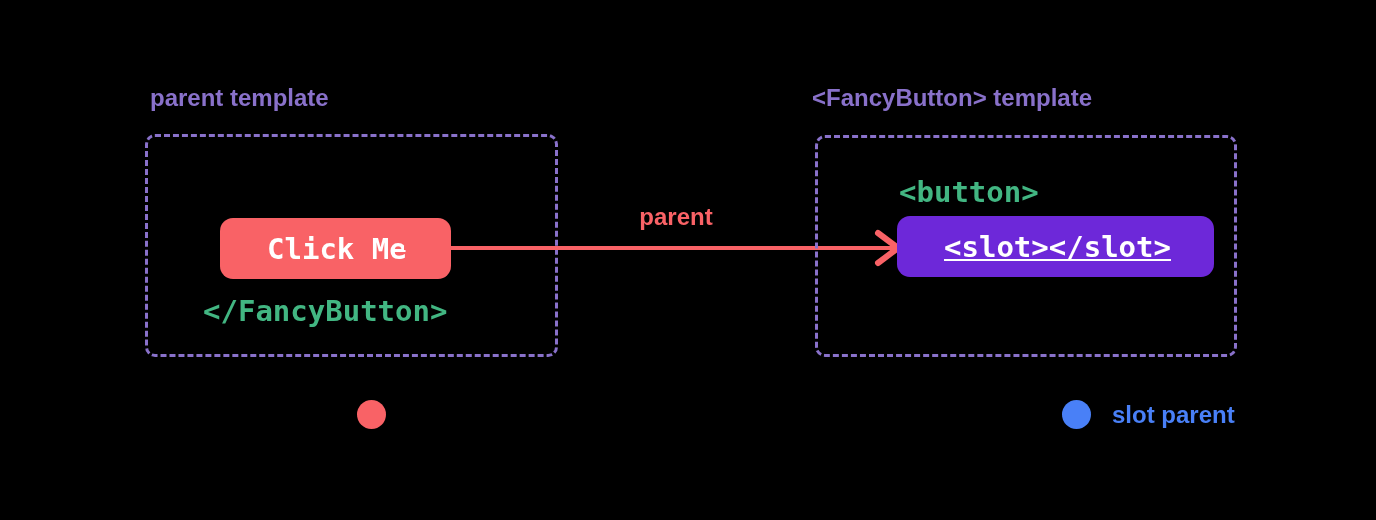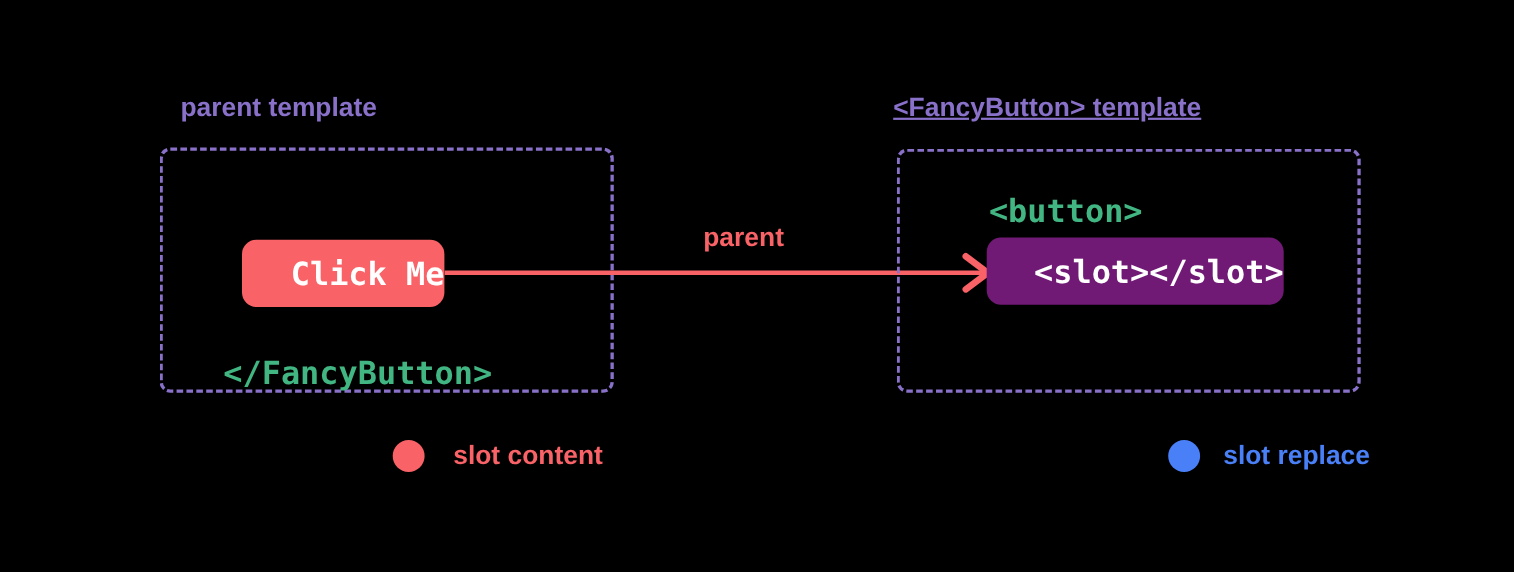--- a/index.html
+++ b/index.html
@@ -35,30 +35,31 @@
     font-size: 29px;
     font-weight: 700;
     color: #42b682;
     line-height: 1;
     white-space: nowrap;
   }
   .pill {
     position: absolute;
     display: flex;
     align-items: center;
-    justify-content: flex-end;
+    justify-content: flex-start;
     border-radius: 13px;
     font-family: "DejaVu Sans Mono", monospace;
     font-size: 29px;
     font-weight: 700;
     color: #ffffff;
     white-space: nowrap;
+    padding-left: 47px;
   }
   .pill-coral { background: #f96266; }
-  .pill-blue  { background: #701a75; }
+  .pill-blue  { background: #6d28d9; text-decoration: underline; }
   .arrow-svg {
     position: absolute;
     left: 404px;
     top: 226px;
     width: 510px;
     height: 44px;
   }
   .arrow-label {
     position: absolute;
     left: 630px;
@@ -87,48 +88,47 @@
     white-space: nowrap;
   }
   .legend-coral { color: #f96266; }
   .legend-blue  { color: #4980f7; }
 </style>
 </head>
 <body>
 
 <div class="canvas">
 
-  <div class="box-label" style="left:164px; top:86px;">parent template</div>
+  <div class="box-label" style="left:150px; top:86px;">parent template</div>
 
   <div class="dashed-box" style="left:145px; top:134px; width:413px; height:223px;"></div>
 
 
   <div class="pill pill-coral" style="left:220px; top:218px; width:184px; height:61px;">
     <span>Click Me</span>
   </div>
 
-  <div class="code" style="left:203px; top:297px;margin-top:28px;">&lt;/FancyButton&gt;</div>
+  <div class="code" style="left:203px; top:297px;">&lt;/FancyButton&gt;</div>
 
   <svg class="arrow-svg" viewBox="0 0 510 44">
     <line x1="0" y1="22" x2="490" y2="22" stroke="#f96266" stroke-width="4"></line>
     <polyline points="474,7 494,22 474,37" fill="none" stroke="#f96266" stroke-width="6" stroke-linecap="round" stroke-linejoin="round"></polyline>
   </svg>
 
   <div class="arrow-label">parent</div>
 
-  <div class="box-label" style="left:812px; top:86px;text-decoration:underline;">&lt;FancyButton&gt; template</div>
+  <div class="box-label" style="left:812px; top:86px;">&lt;FancyButton&gt; template</div>
 
   <div class="dashed-box" style="left:815px; top:135px; width:422px; height:222px;"></div>
 
   <div class="code" style="left:899px; top:178px;text-align:right;">&lt;button&gt;</div>
 
   <div class="pill pill-blue" style="left:897px; top:216px; width:270px; height:61px;">
     <span>&lt;slot&gt;&lt;/slot&gt;</span>
   </div>
 
 
   <div class="legend-dot dot-coral" style="left:357px; top:400px;"></div>
-  <div class="legend-label legend-coral" style="left:412px; top:403px;">slot content</div>
 
   <div class="legend-dot dot-blue" style="left:1062px; top:400px;"></div>
-  <div class="legend-label legend-blue" style="left:1112px; top:403px;">slot replace</div>
+  <div class="legend-label legend-blue" style="left:1112px; top:403px;">slot parent</div>
 
 </div>
 
 </body></html>

